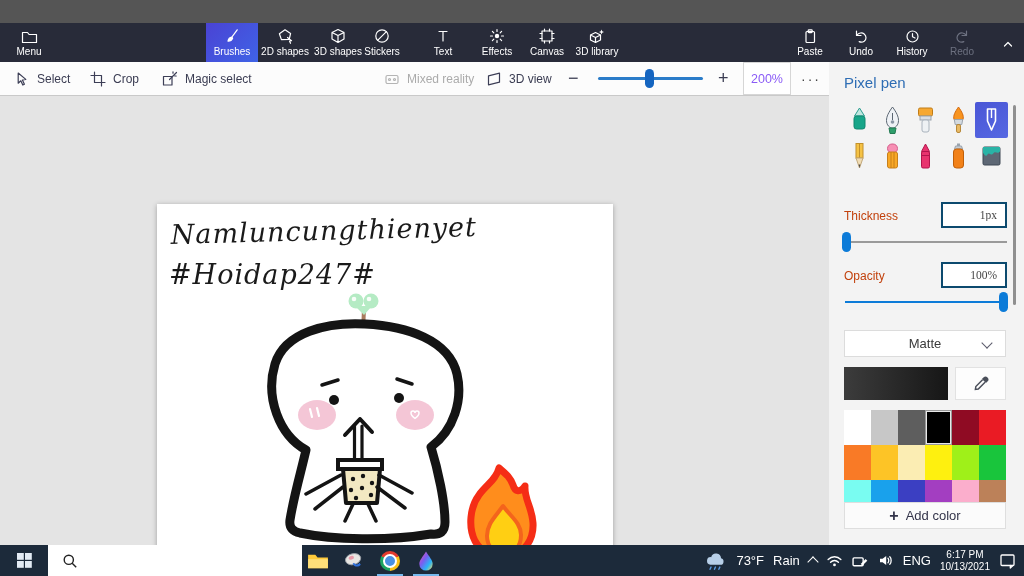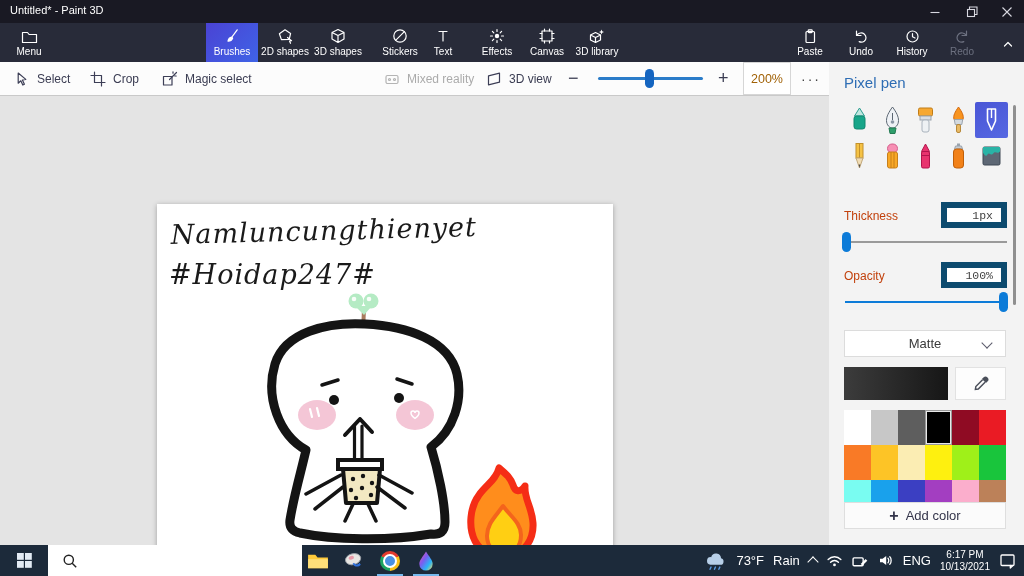--- a/index.html
+++ b/index.html
@@ -26,38 +26,38 @@
             border-bottom:1px solid #c9c9c9;box-sizing:border-box;}
   .t2item{position:absolute;top:0;height:33px;display:flex;align-items:center;gap:7px;
           font-size:12px;color:#3a3c52;}
   .t2item svg{stroke:#3c3e56;stroke-width:1.2;fill:none;stroke-linecap:round;stroke-linejoin:round;}
   .t2item.dim{color:#ababab;}
   .t2item.dim svg{stroke:#b4b4b4;}
   .zoomtrack{position:absolute;left:598px;top:77px;width:105px;height:3px;background:#2a7cc9;border-radius:2px;}
   .zoomthumb{position:absolute;left:645px;top:69px;width:9px;height:19px;border-radius:5px;background:#1565c0;}
   .zoombox{position:absolute;left:743px;top:62px;width:48px;height:33px;border:1px solid #d6d6d6;
            box-sizing:border-box;background:#fff;display:flex;align-items:center;justify-content:center;
-           font-size:12.5px;color:#a16207;}
+           font-size:12.5px;color:#8b5cf6;}
   .moredots{position:absolute;left:795px;top:62px;width:32px;height:33px;display:flex;align-items:center;
             justify-content:center;font-size:14px;letter-spacing:2px;color:#444;}
   
   .workspace{position:absolute;left:0;top:96px;width:829px;height:449px;background:#e4e4e4;}
   .paintcanvas{position:absolute;left:157px;top:108px;width:456px;height:359px;background:#ffffff;
                box-shadow:0 1px 5px rgba(0,0,0,.3);}
   
   .panel{position:absolute;left:829px;top:62px;width:195px;height:483px;background:#f3f3f3;}
   .paneltitle{position:absolute;left:15px;top:12px;font-size:15px;color:#2e6db4;}
   .brushgrid{position:absolute;left:14px;top:40px;width:166px;display:grid;
              grid-template-columns:repeat(5,33px);grid-auto-rows:36px;}
   .brushcell{display:flex;align-items:center;justify-content:center;border-radius:2px;}
   .brushcell.sel{background:linear-gradient(150deg,#4a56d6,#5668e2);}
   .sliderlabel{position:absolute;left:15px;font-size:12px;color:#c2410c;}
-  .valuebox{position:absolute;left:112px;width:66px;height:26px;border:6px solid #0c4a6e;background:#fff;
+  .valuebox{position:absolute;left:112px;width:66px;height:26px;border:2px solid #0c4a6e;background:#fff;
             box-sizing:border-box;font-size:11.5px;color:#444;text-align:right;padding:0 8px;
-            font-family:Liberation Mono, monospace;outline:none;}
+            font-family:Liberation Serif, serif;outline:none;}
   .track{position:absolute;left:16px;width:162px;height:2px;background:#9a9a9a;}
   .track.full{background:#0c7bd8;}
   .thumb{position:absolute;width:9px;height:20px;border-radius:5px;background:#0c7bd8;}
   .mattebtn{position:absolute;left:15px;top:268px;width:162px;height:27px;background:#ffffff;
             border:1px solid #dcdcdc;box-sizing:border-box;display:flex;align-items:center;
             justify-content:center;font-size:13px;color:#3a3a3a;}
   .chev{width:7px;height:7px;border-right:1.5px solid #5b5b6b;border-bottom:1.5px solid #5b5b6b;
         transform:rotate(45deg);position:absolute;right:14px;top:8px;}
   .curswatch{position:absolute;left:15px;top:305px;width:104px;height:33px;
              background:linear-gradient(90deg,#3c3c3c,#161616);}
@@ -91,39 +91,20 @@
   .tray svg{stroke:#ffffff;stroke-width:1.3;fill:none;stroke-linecap:round;stroke-linejoin:round;}
   .clock{font-size:10px;line-height:11.5px;color:#fff;text-align:center;}
   .trayChev{width:7px;height:7px;border-right:1.5px solid #fff;border-bottom:1.5px solid #fff;
             transform:rotate(-135deg);margin-top:3px;}
 </style>
 </head>
 <body>
 
 <div id="app">
 
-  <div class="titlebar">
-    <div class="title">Untitled* - Paint 3D</div>
-    <div class="winbtn" style="left:917px;width:36px;">
-      <svg width="16" height="16" viewBox="0 0 16 16">
-          <path d="M3.5,8.5 H12.5"></path>
-        </svg>
-    </div>
-    <div class="winbtn" style="left:953px;width:37px;">
-      <svg width="16" height="16" viewBox="0 0 16 16">
-          <rect x="3.5" y="5.5" width="7" height="7"></rect>
-          <path d="M5.5,5.5 V3 H13 V10.5 H10.5"></path>
-        </svg>
-    </div>
-    <div class="winbtn" style="left:990px;width:34px;">
-      <svg width="16" height="16" viewBox="0 0 16 16">
-          <path d="M3.5,3.5 L12.5,12.5 M12.5,3.5 L3.5,12.5"></path>
-        </svg>
-    </div>
-  </div>
 
   <div class="ribbon"></div>
 
   <div class="rtool" style="left:6px;width:46px;">
     <div class="ricon">
       <svg width="17" height="15" viewBox="0 0 17 15">
           <path d="M1.5,3.5 h5 l1.6,2 h7.4 v8 h-14 Z"></path>
         </svg>
     </div>
     <div class="rlabel">Menu</div>
@@ -148,21 +129,21 @@
     <div class="rlabel">2D shapes</div>
   </div>
   <div class="rtool" style="left:312px;">
     <div class="ricon">
       <svg width="16" height="16" viewBox="0 0 16 16">
           <path d="M8,1.5 L14,4.5 V11 L8,14.5 L2,11 V4.5 Z M2,4.5 L8,7.5 L14,4.5 M8,7.5 V14.5"></path>
         </svg>
     </div>
     <div class="rlabel">3D shapes</div>
   </div>
-  <div class="rtool" style="left:374px;">
+  <div class="rtool" style="left:356px;">
     <div class="ricon">
       <svg width="16" height="16" viewBox="0 0 16 16">
           <circle cx="8" cy="8" r="6.2"></circle>
           <path d="M12.4,3.6 L3.6,12.4"></path>
         </svg>
     </div>
     <div class="rlabel">Stickers</div>
   </div>
   <div class="rtool" style="left:417px;">
     <div class="ricon">

